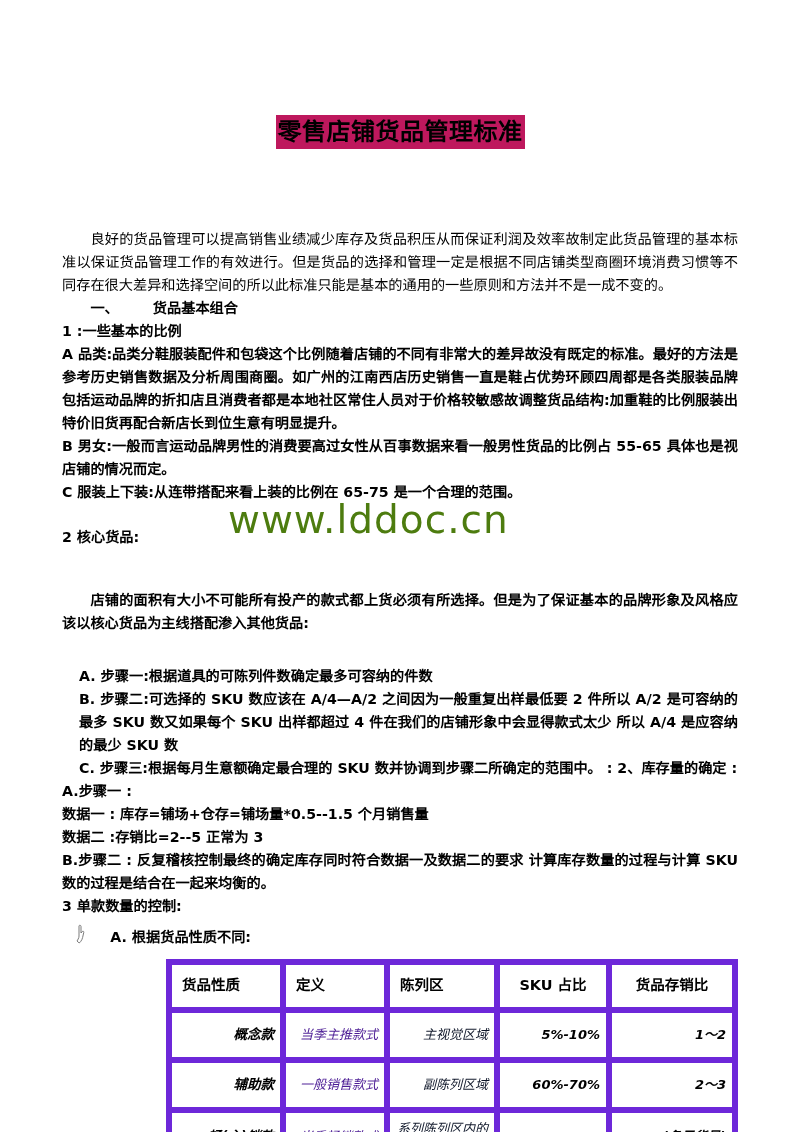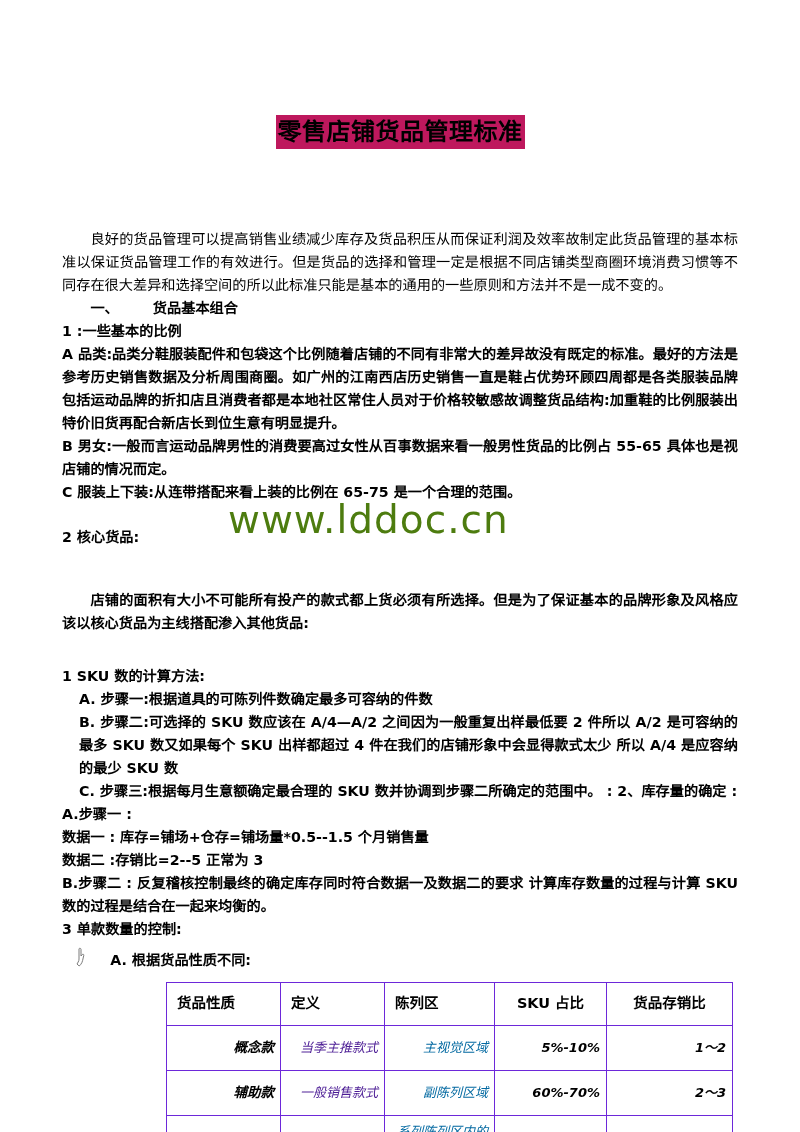--- a/index.html
+++ b/index.html
@@ -122,21 +122,21 @@
     padding-left: 104px;
   }
   table.goods-table {
     border-collapse: collapse;
     width: 566px;
     table-layout: fixed;
     font-size: 13px;
   }
   table.goods-table th,
   table.goods-table td {
-    border: 1px solid #6d28d9;
+    border: 6px solid #6d28d9;
     padding: 7px 6px;
     vertical-align: middle;
     line-height: 1.32;
   }
   table.goods-table thead th {
     font-weight: bold;
     font-size: 14.5px;
     text-align: left;
     padding: 8px 10px;
     height: 26px;
@@ -145,21 +145,21 @@
   table.goods-table thead th.c-ratio {
     text-align: center;
   }
   table.goods-table tbody td {
     text-align: right;
     height: 30px;
     font-style: italic;
   }
   td.c-name { font-weight: bold; font-size: 13.5px; }
   td.c-def  { color: #4c1d95; }
-  td.c-zone { color: #0369a1; }
+  td.c-zone { color: #0f172a; }
   td.c-sku  { font-weight: bold; }
   td.c-ratio{ font-weight: bold; }
 
   col.w-name  { width: 114px; }
   col.w-def   { width: 104px; }
   col.w-zone  { width: 110px; }
   col.w-sku   { width: 112px; }
   col.w-ratio { width: 126px; }
 </style>
 </head>
@@ -189,21 +189,20 @@
 
     <div class="gap-md"></div>
 
     <p class="item">2 核心货品:</p>
 
     <p class="indent2 bold">店铺的面积有大小不可能所有投产的款式都上货必须有所选择。但是为了保证基本的品牌形象及风格应该以核心货品为主线搭配渗入其他货品:</p>
 
     <div class="gap-lg"></div>
 
 
-    <p class="item">1 SKU 数的计算方法:</p>
 
     <p class="item-indent">A.  步骤一:根据道具的可陈列件数确定最多可容纳的件数</p>
 
     <p class="item-indent">B. 步骤二:可选择的 SKU 数应该在 A/4—A/2 之间因为一般重复出样最低要 2 件所以 A/2 是可容纳的最多 SKU 数又如果每个 SKU 出样都超过 4 件在我们的店铺形象中会显得款式太少  所以 A/4 是应容纳的最少 SKU 数</p>
 
     <p class="item-indent">C. 步骤三:根据每月生意额确定最合理的 SKU 数并协调到步骤二所确定的范围中。  : 2、库存量的确定 :</p>
 
     <p class="item">A.步骤一 :</p>
 
     <p class="item">数据一 : 库存=铺场+仓存=铺场量*0.5--1.5 个月销售量</p>

